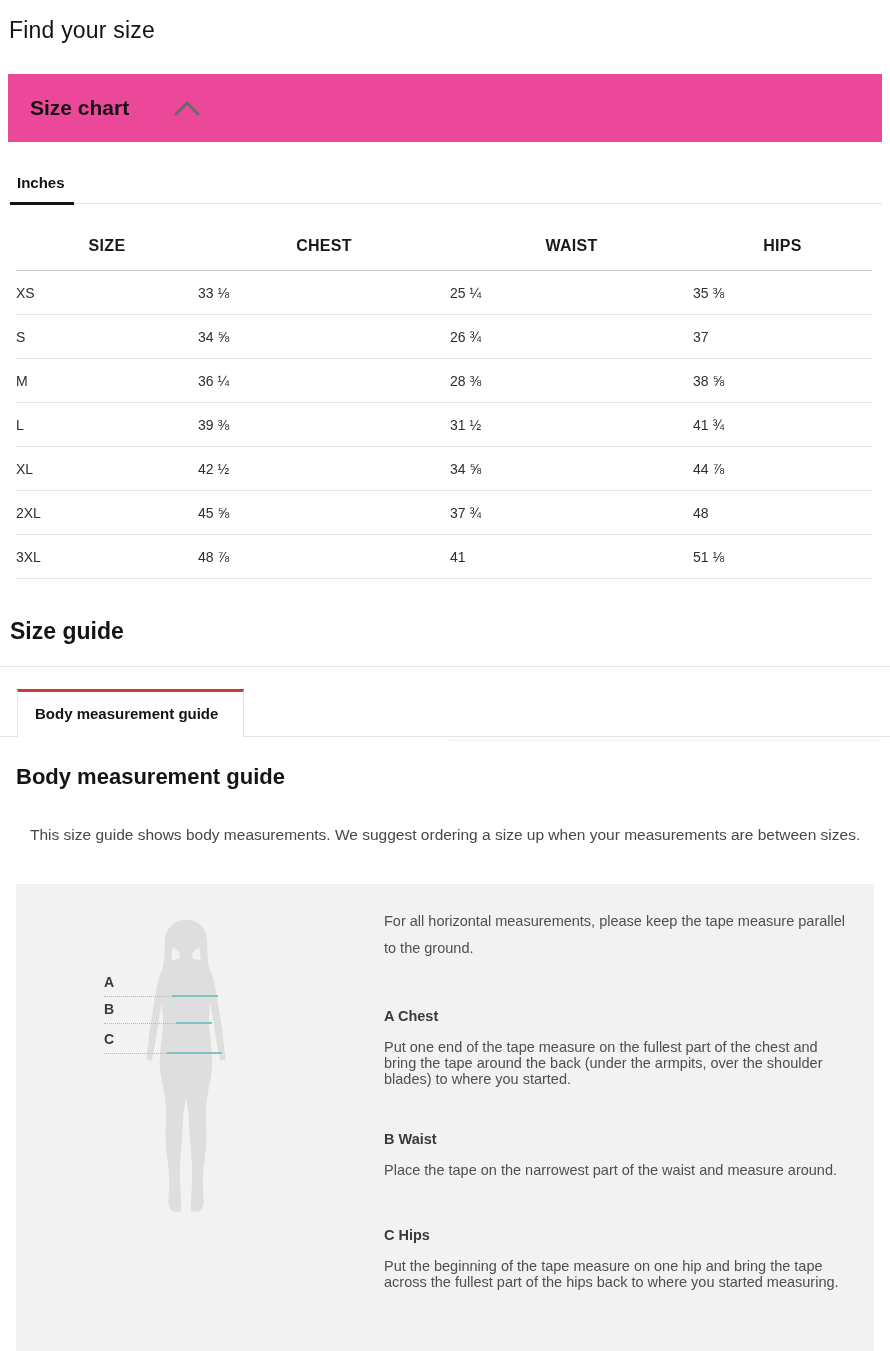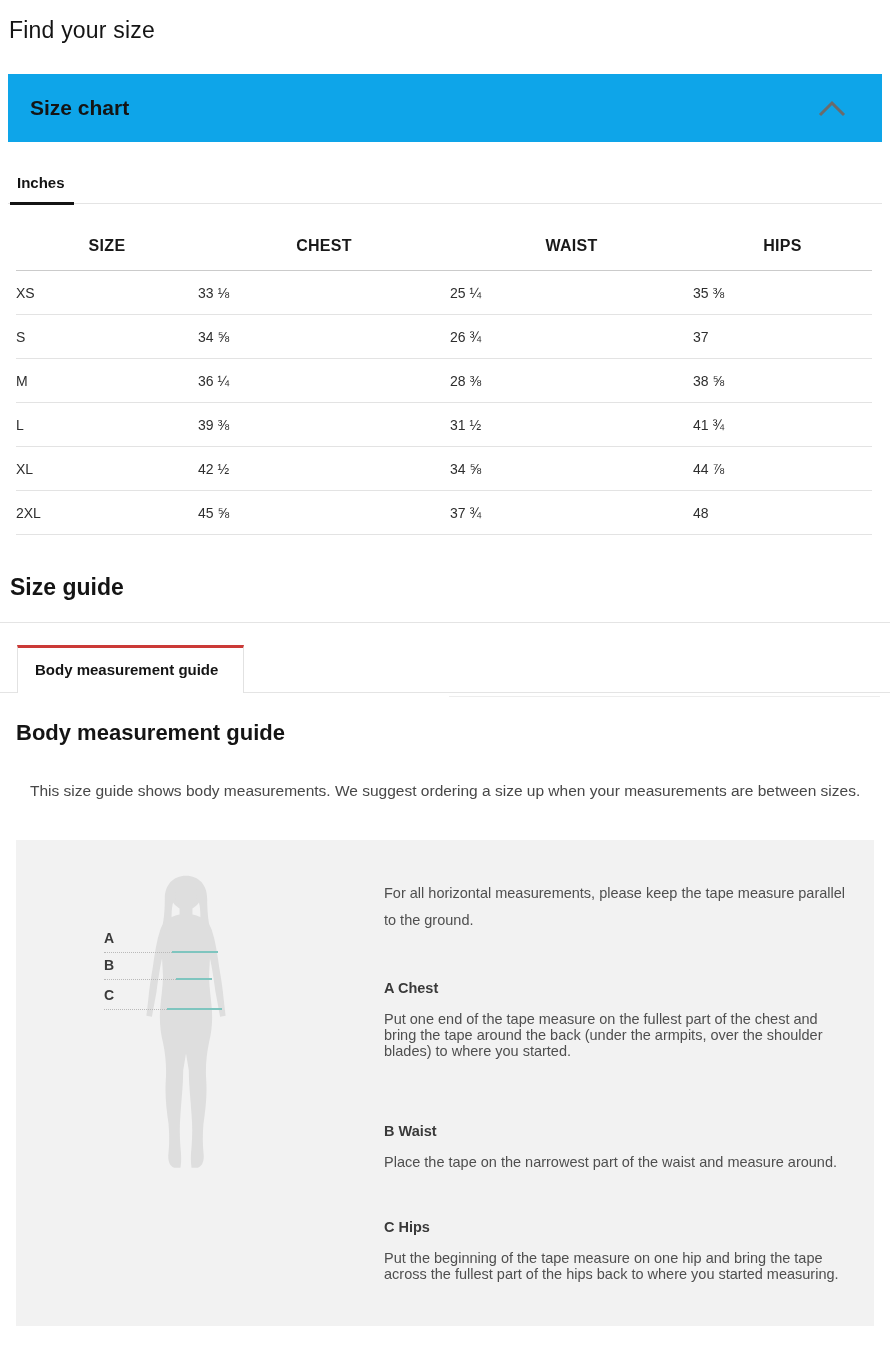--- a/index.html
+++ b/index.html
@@ -5,22 +5,22 @@
   html,body { margin:0; padding:0; background:#fff; }
   body {
     width:890px; height:1351px; position:relative; overflow:hidden;
     font-family:"Liberation Sans", sans-serif; color:#1b1b1b;
     -webkit-font-smoothing:antialiased;
   }
   .h1 { font-size:23px; font-weight:normal; letter-spacing:.2px; margin:0; padding:17px 0 0 9px; color:#141414; }
 
   
   .chart-header {
-    margin:30px 8px 0 8px; height:68px; background:#0ea5e9;
-    display:flex; align-items:center; justify-content:space-between;
+    margin:30px 8px 0 8px; height:68px; background:#ec4899;
+    display:flex; align-items:center; justify-content:flex-start;
     padding:0 36px 0 22px; box-sizing:border-box; cursor:pointer;gap:44px;
   }
   .chart-header .title { font-size:21px; font-weight:bold; color:#141414; }
   .chevron { width:28px; height:17px; display:block; }
 
   
   .unit-tabs { margin:16px 8px; border-bottom:1px solid #e4e4e4; padding-top:16px; display:flex; }
   .unit-tab {
     margin-left:2px; padding:0 9px 11px 7px; font-size:15px; font-weight:bold; color:#141414;
     border-bottom:3px solid #141414; margin-bottom:-2px; cursor:pointer;
@@ -58,21 +58,21 @@
   .panel {
     position:relative; margin:40px 16px 0 16px; width:858px; height:486px;
     background:#f2f2f2; box-sizing:border-box;
   }
   .figure-area { position:absolute; left:0; top:0; width:368px; height:100%; }
   .figure-svg { position:absolute; left:122px; top:32px; }
   .m-label { position:absolute; font-size:14px; font-weight:bold; color:#3a3a3a; }
   .m-dotted { position:absolute; height:0; border-top:1px dotted #b9b9b9; }
   .m-teal { position:absolute; height:2px; background:#7fc5bf; }
 
-  .instructions { position:absolute; left:368px; top:16px; width:466px; }
+  .instructions { position:absolute; left:368px; top:0; width:466px; }
   .note { font-size:14.5px; line-height:27px; color:#4f4f4f; margin:24px 0 0 0; width:462px; }
   .sec-h { font-size:14.5px; font-weight:bold; color:#3a3a3a; margin:46px 0 0 0; }
   .sec-p { font-size:14.5px; line-height:16px; color:#4f4f4f; margin:15px 0 0 0; width:466px; }
 </style>
 </head>
 <body>
 
 <h1 class="h1">Find your size</h1>
 
 <div class="chart-header">
@@ -130,20 +130,26 @@
       <td>XL</td>
       <td>42 ½</td>
       <td>34 ⅝</td>
       <td>44 ⅞</td>
     </tr>
     <tr>
       <td>2XL</td>
       <td>45 ⅝</td>
       <td>37 ¾</td>
       <td>48</td>
+    </tr>
+    <tr>
+      <td>3XL</td>
+      <td>48 ⅞</td>
+      <td>41</td>
+      <td>51 ⅛</td>
     </tr>
   </tbody>
 </table>
 
 <h2 class="h2-size-guide">Size guide</h2>
 <hr class="divider">
 
 <div class="guide-tabs">
   <div class="filler-left"></div>
   <div class="guide-tab">Body measurement guide</div>
@@ -177,19 +183,19 @@
     <div class="m-dotted" style="left:88px; top:169px; width:63px;"></div>
     <div class="m-teal" style="left:151px; top:168px; width:55px;"></div>
   </div>
 
   <div class="instructions">
     <p class="note">For all horizontal measurements, please keep the tape measure parallel to the ground.</p>
 
     <h3 class="sec-h">A Chest</h3>
     <p class="sec-p">Put one end of the tape measure on the fullest part of the chest and bring the tape around the back (under the armpits, over the shoulder blades) to where you started.</p>
 
-    <h3 class="sec-h" style="margin-top:64px;">B Waist</h3>
+    <h3 class="sec-h" style="margin-top:44px;">B Waist</h3>
     <p class="sec-p">Place the tape on the narrowest part of the waist and measure around.</p>
 
     <h3 class="sec-h" style="margin-top:49px;">C Hips</h3>
     <p class="sec-p">Put the beginning of the tape measure on one hip and bring the tape across the fullest part of the hips back to where you started measuring.</p>
   </div>
 </div>
 
 </body></html>

